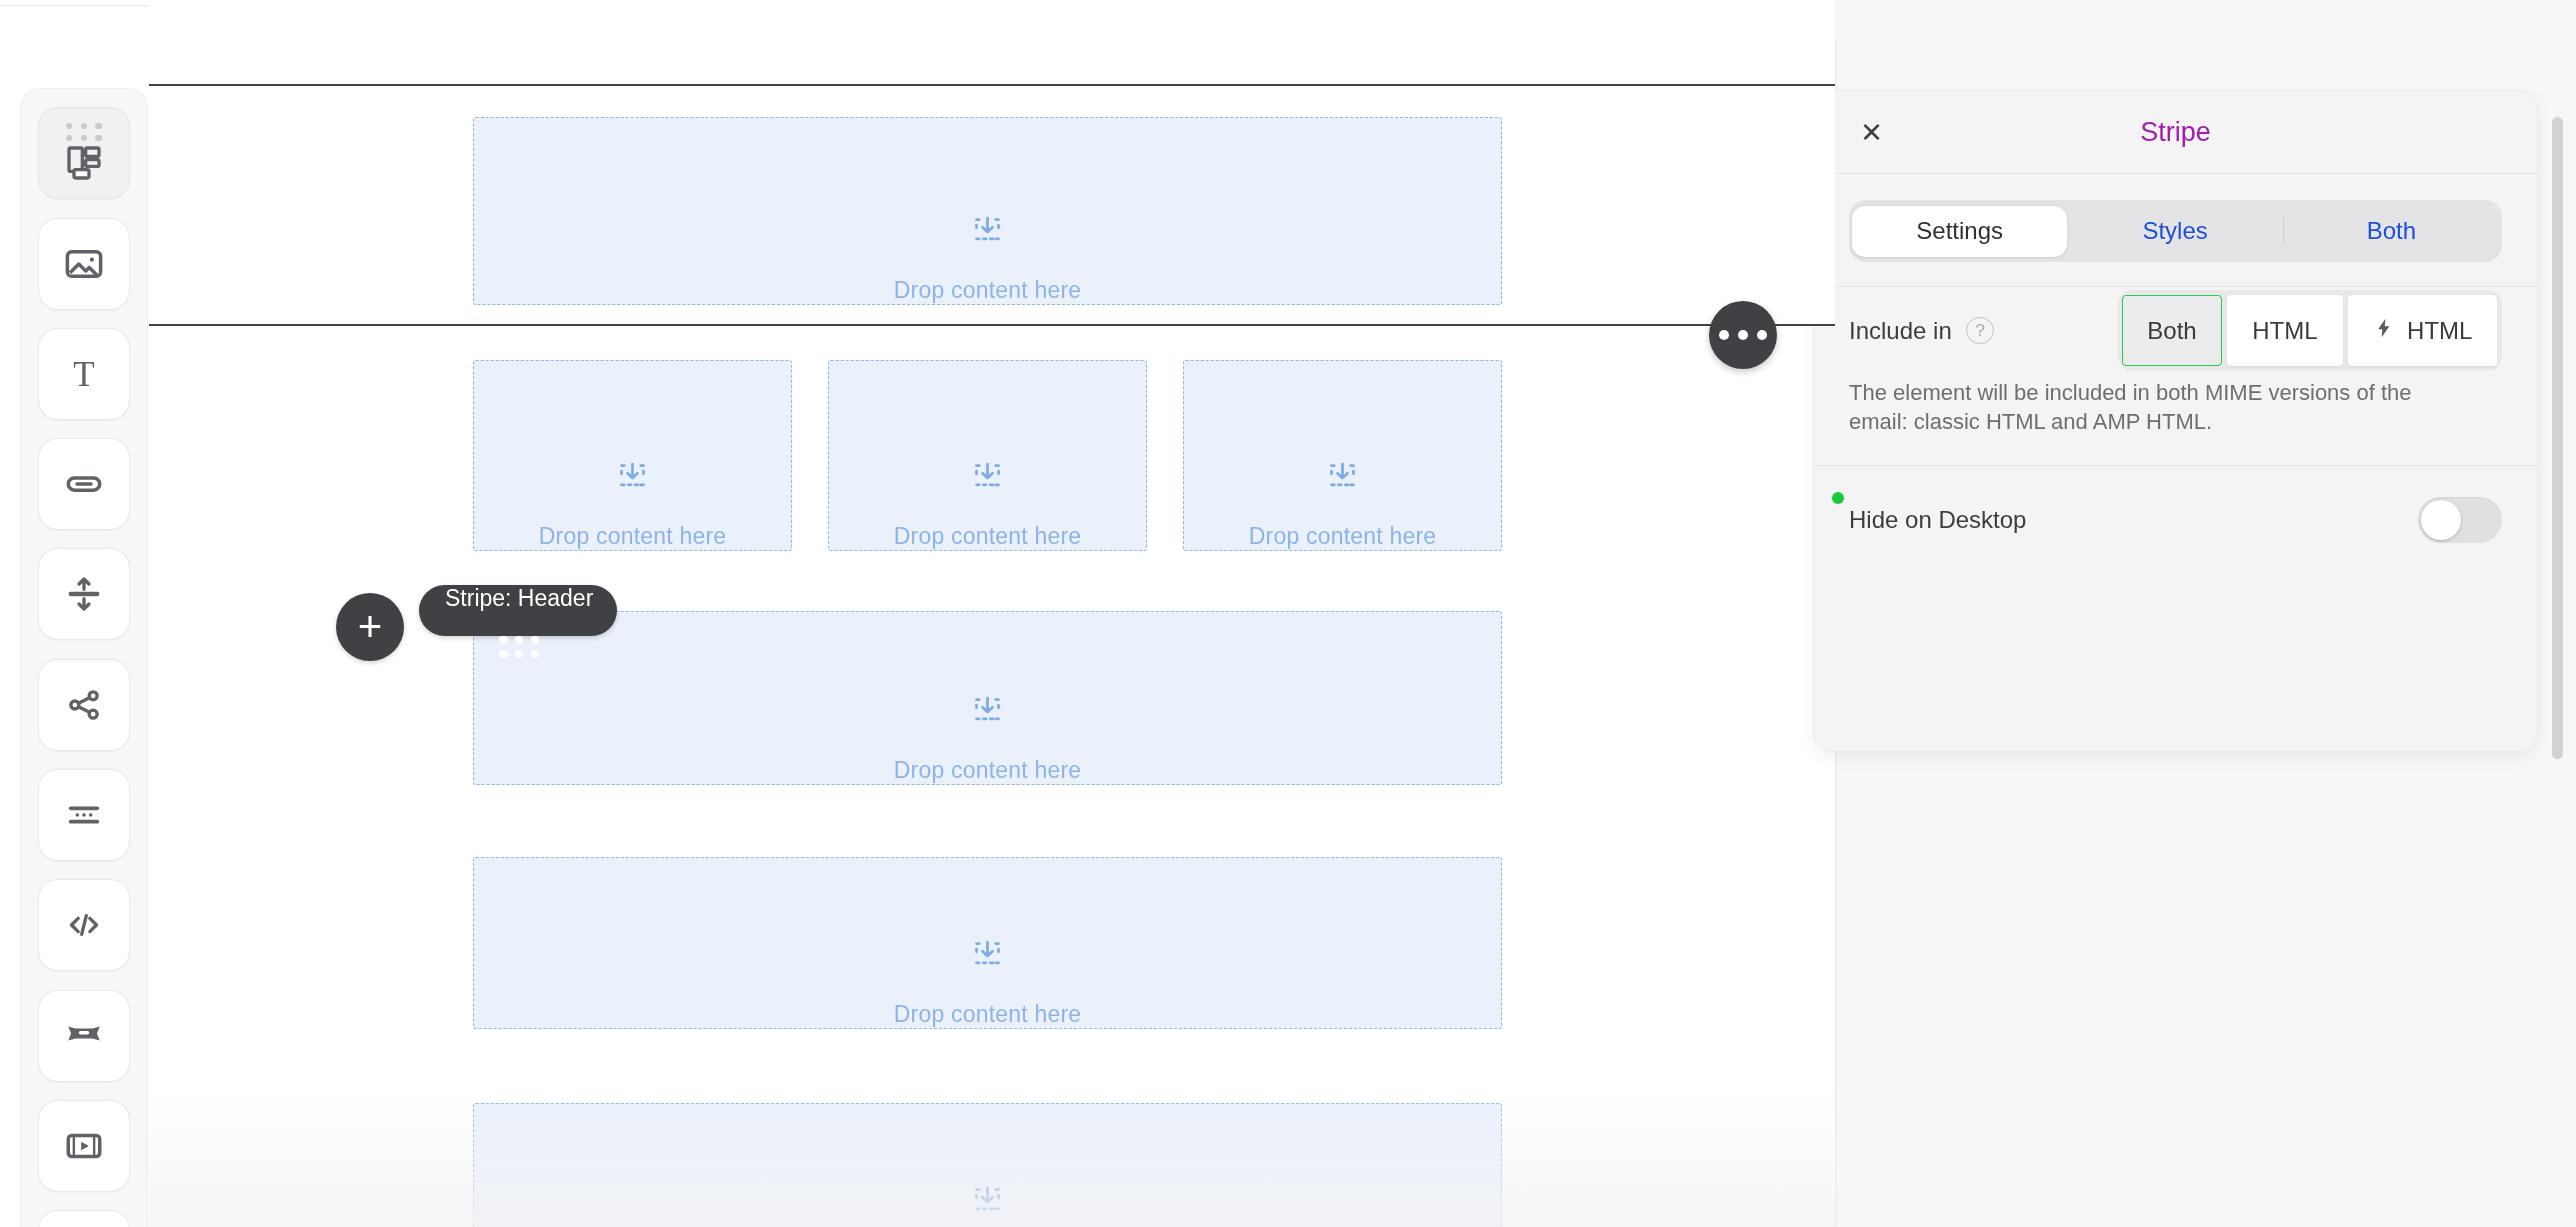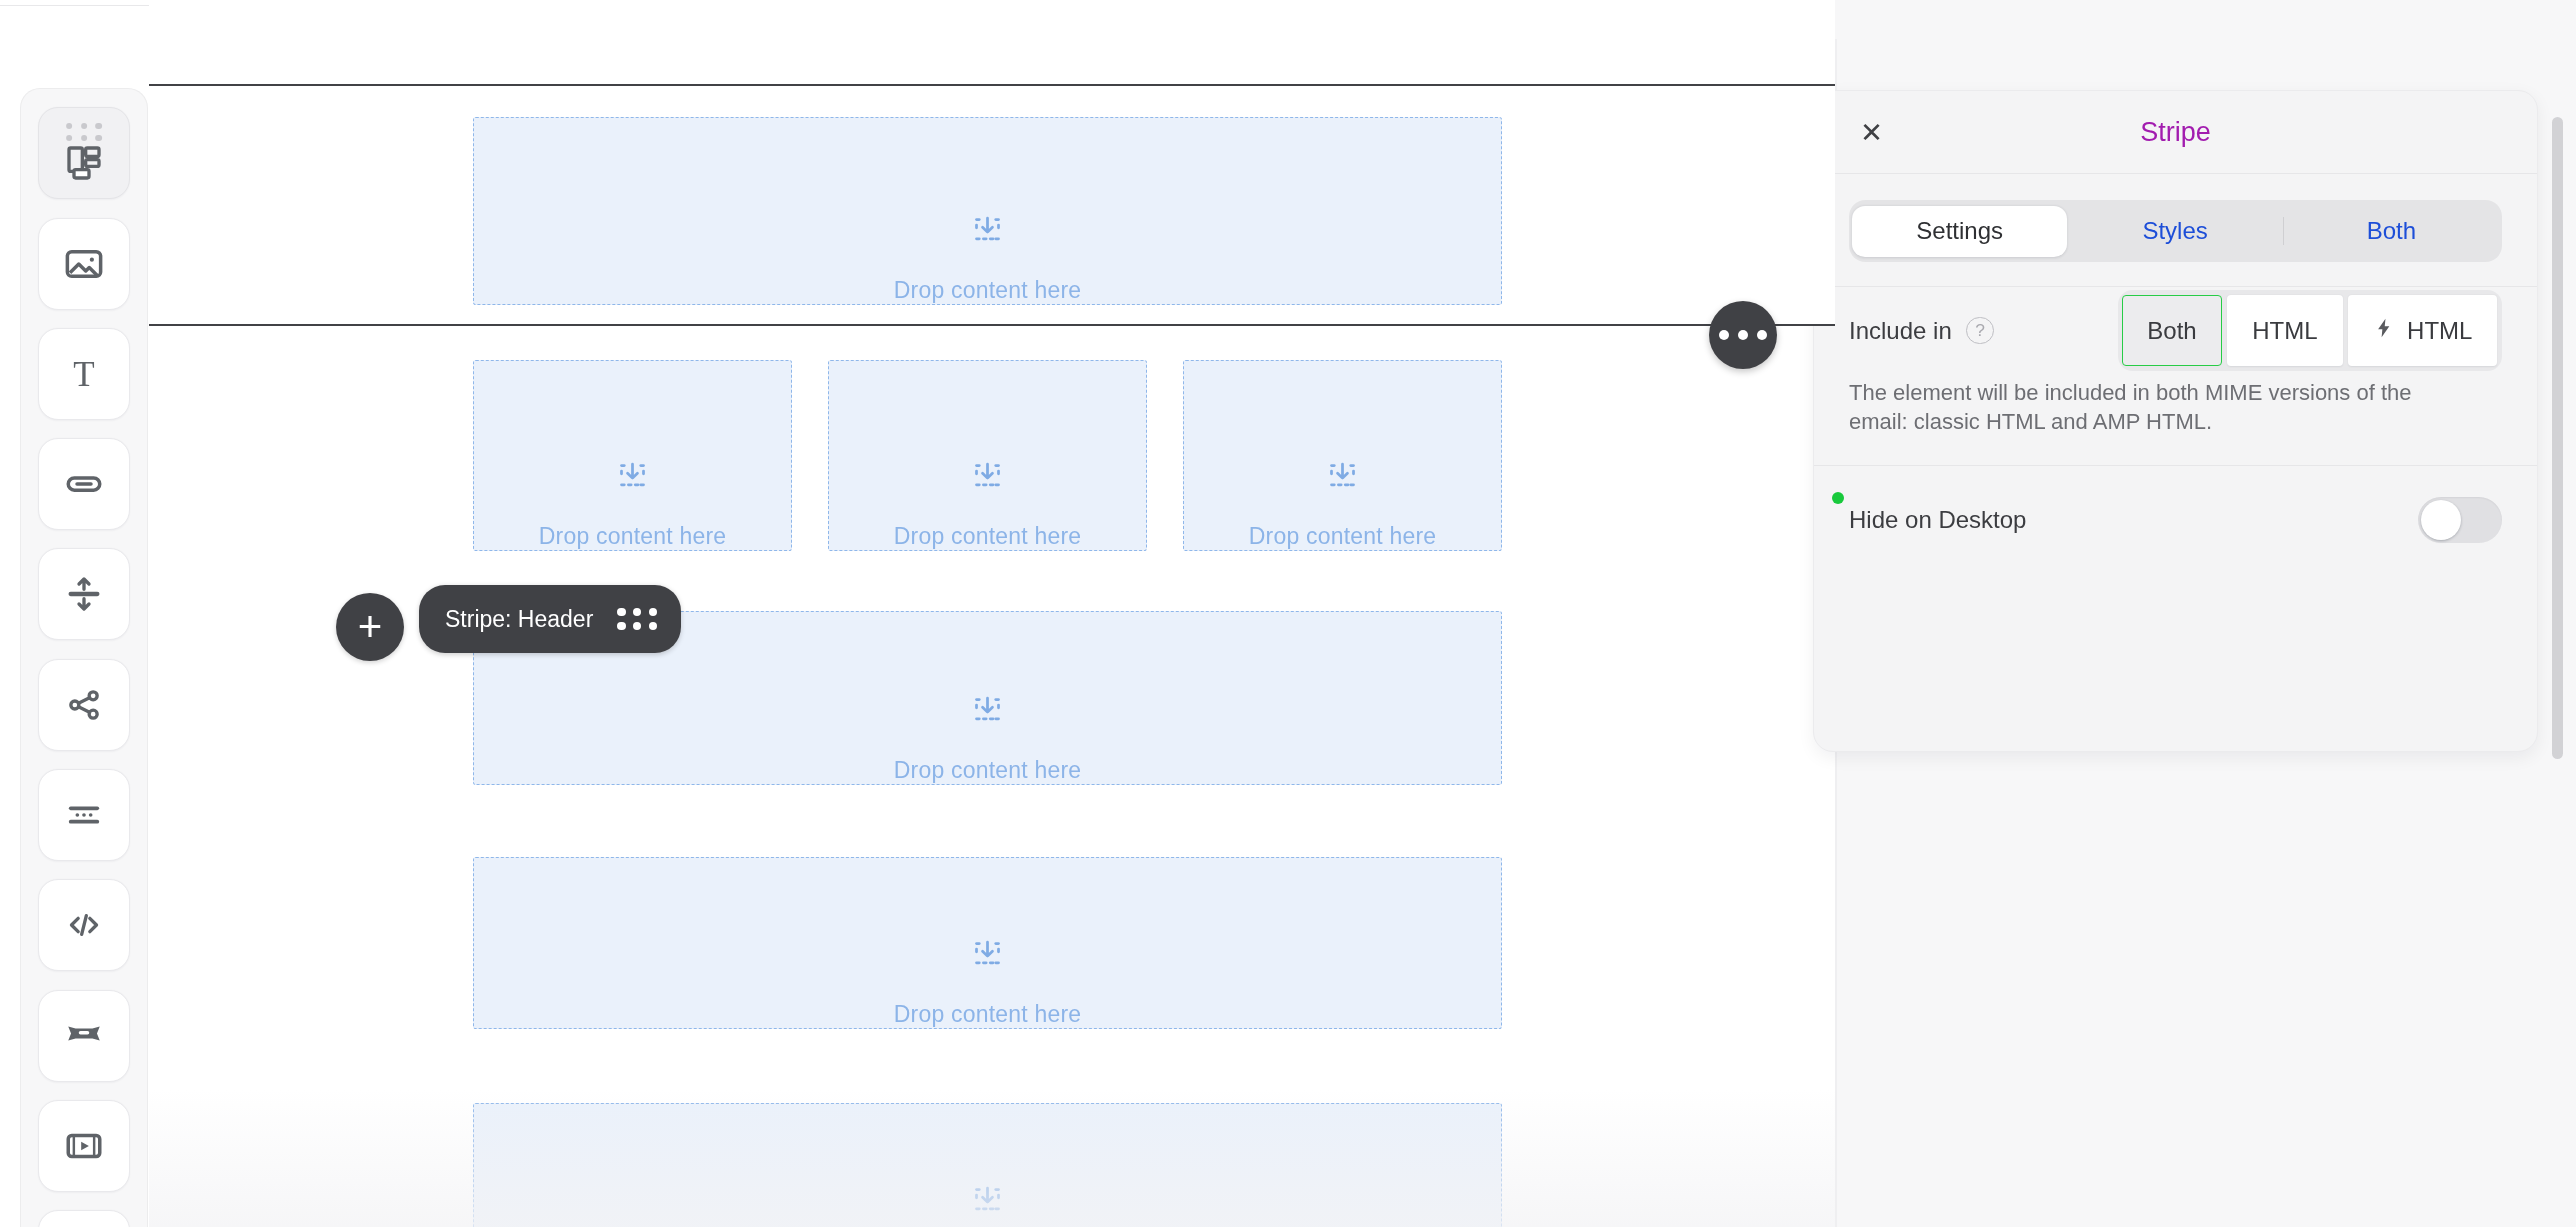--- a/index.html
+++ b/index.html
@@ -98,26 +98,27 @@
   .plus-btn {
     position: absolute; left: 187px; top: 593px;
     width: 68px; height: 68px; border-radius: 50%;
     background: #404145; color: #fff;
     display: flex; align-items: center; justify-content: center;
     font-size: 42px; line-height: 1; font-weight: 300;
     z-index: 6; box-shadow: 0 1.8px 5.5px rgba(0,0,0,.18);
   }
   .stripe-chip {
     position: absolute; left: 270px; top: 585px;
-    height: 68px; border-radius: 26px;
+    height: 51px; border-radius: 26px;
     background: #404145; color: #ffffff;
     display: flex; align-items: center; gap: 24px;
     padding: 0 24px 0 26px;
     font-size: 23px; z-index: 6;
     box-shadow: 0 1.8px 5.5px rgba(0,0,0,.18);
+    flex-direction: column;
   }
   .chip-grip { display: grid; grid-template-columns: repeat(3, 8.3px); gap: 5.5px 7.3px; }
   .chip-grip i { width: 8.3px; height: 8.3px; border-radius: 50%; background: #fff; display: block; }
 
   
   .more-fab {
     position: absolute; left: 1560px; top: 301px;
     width: 68px; height: 68px; border-radius: 50%;
     background: #404145;
     display: flex; align-items: center; justify-content: center; gap: 9.2px;

